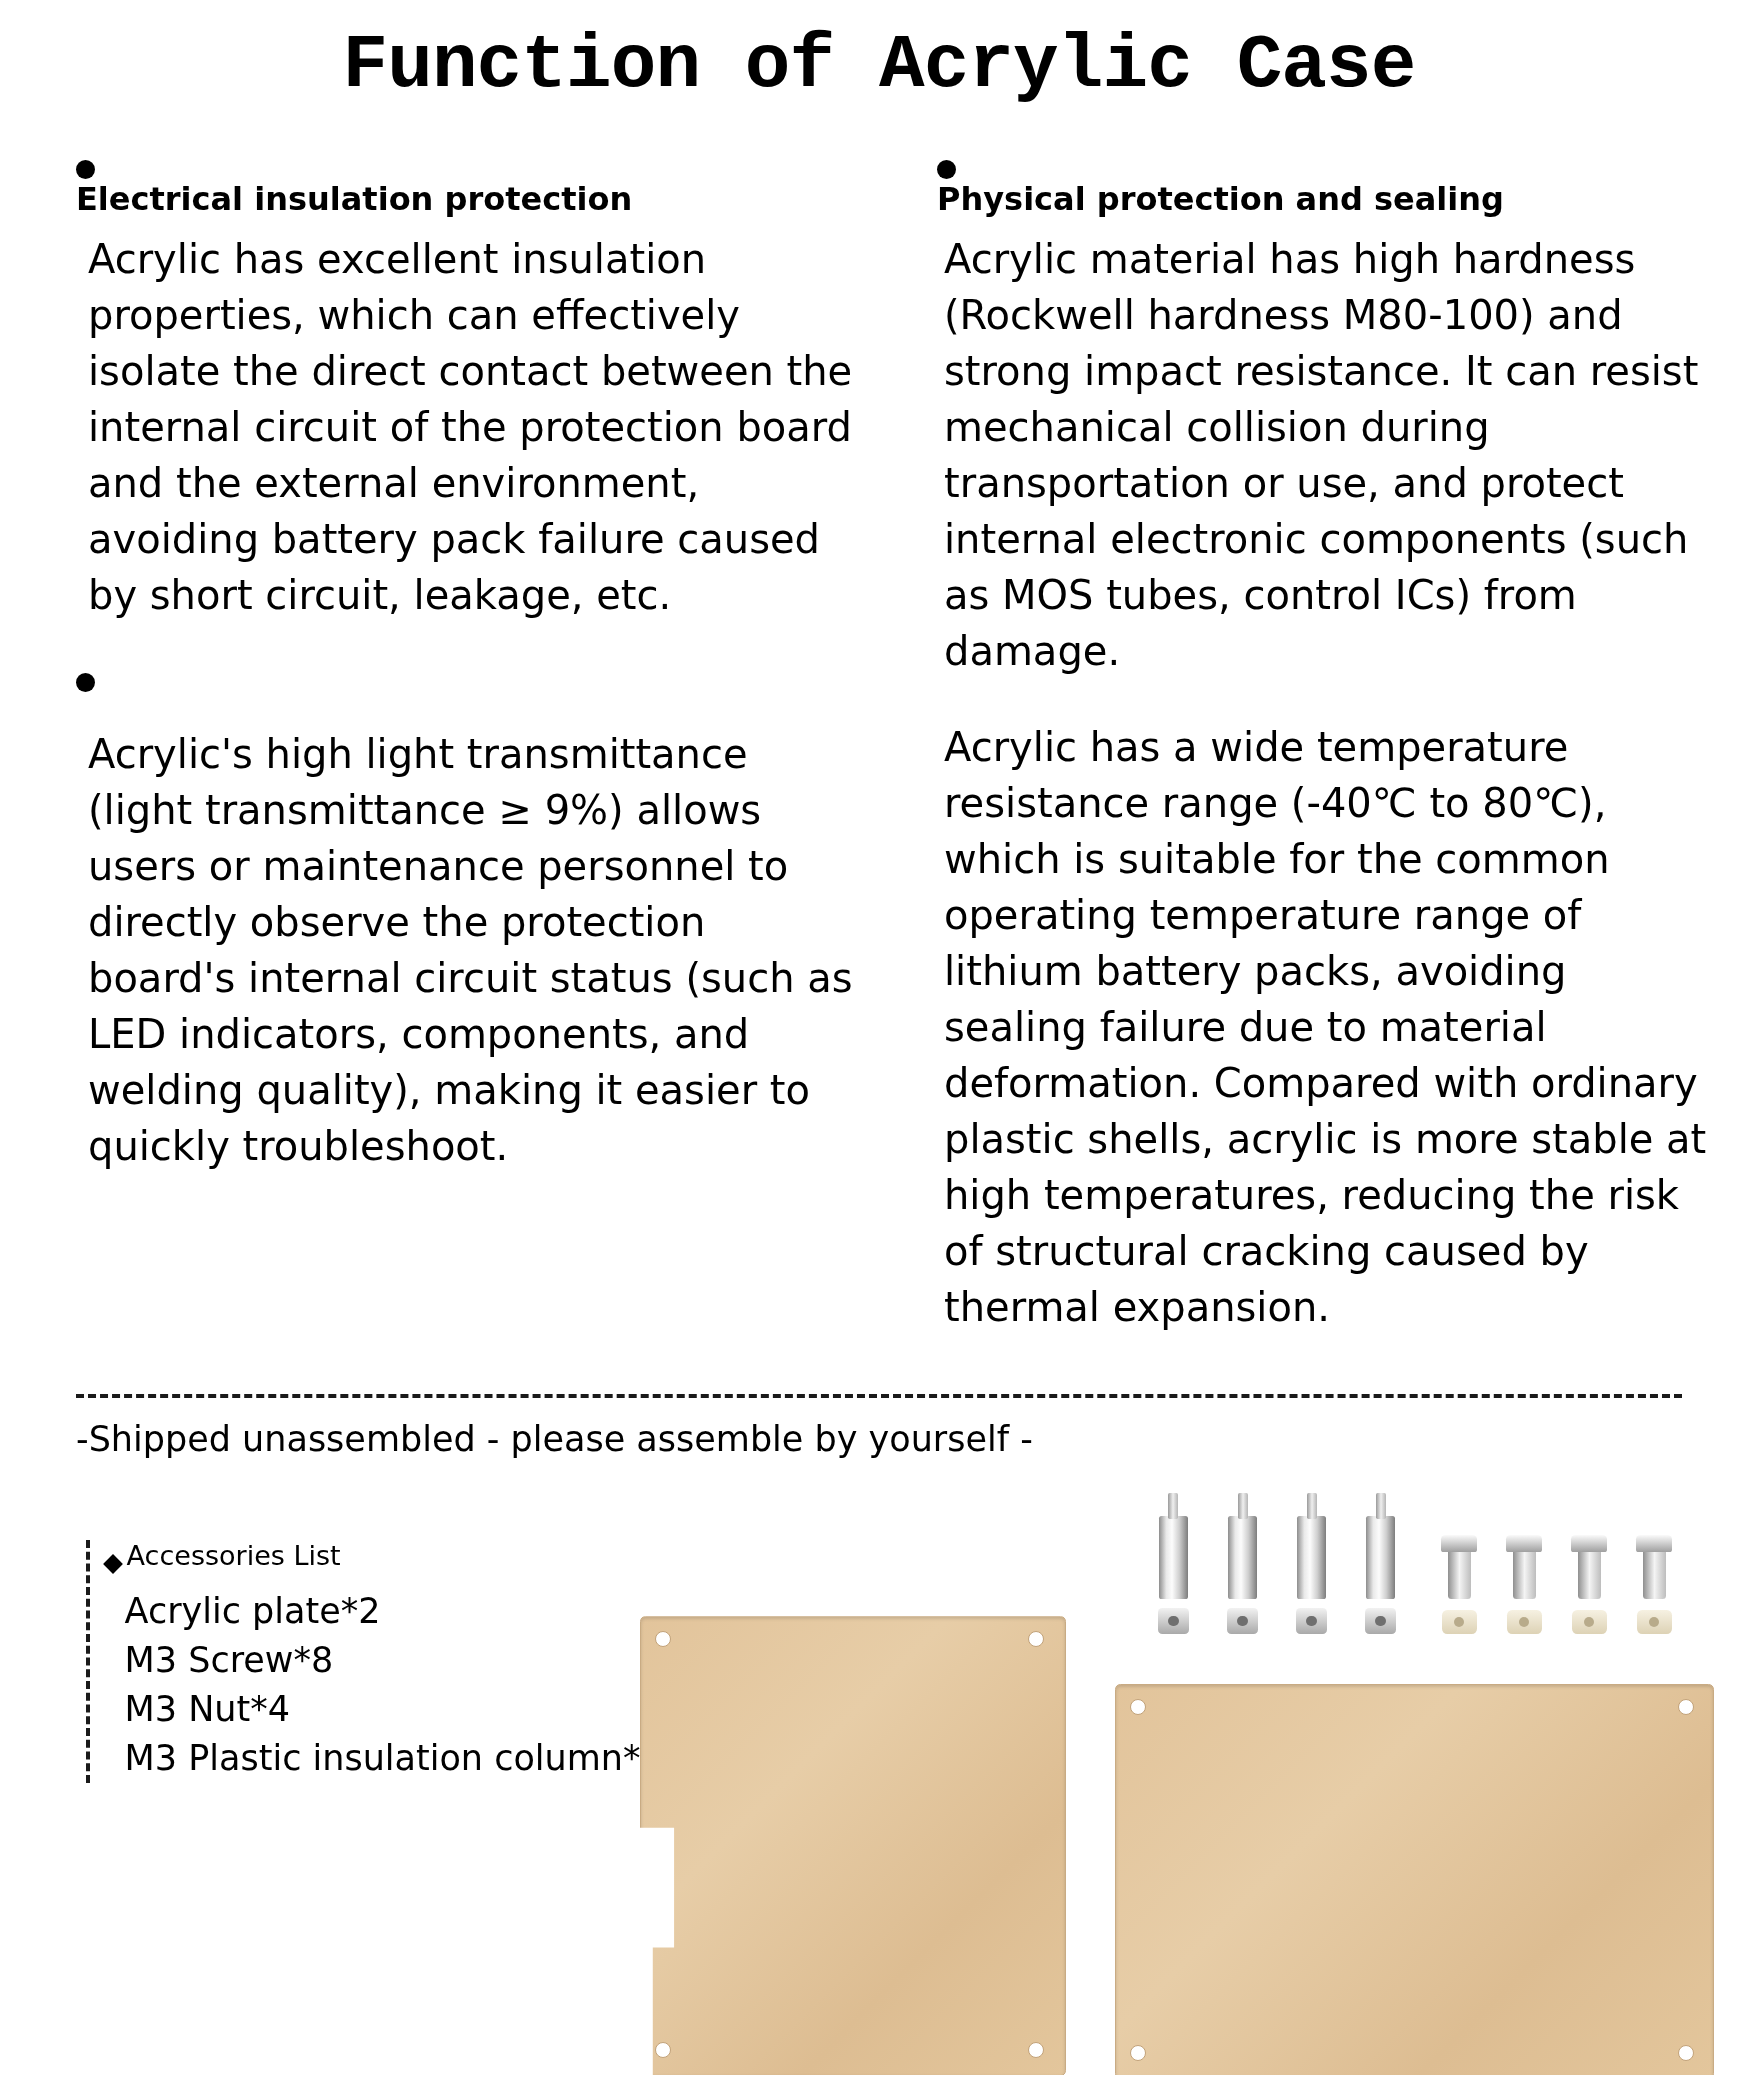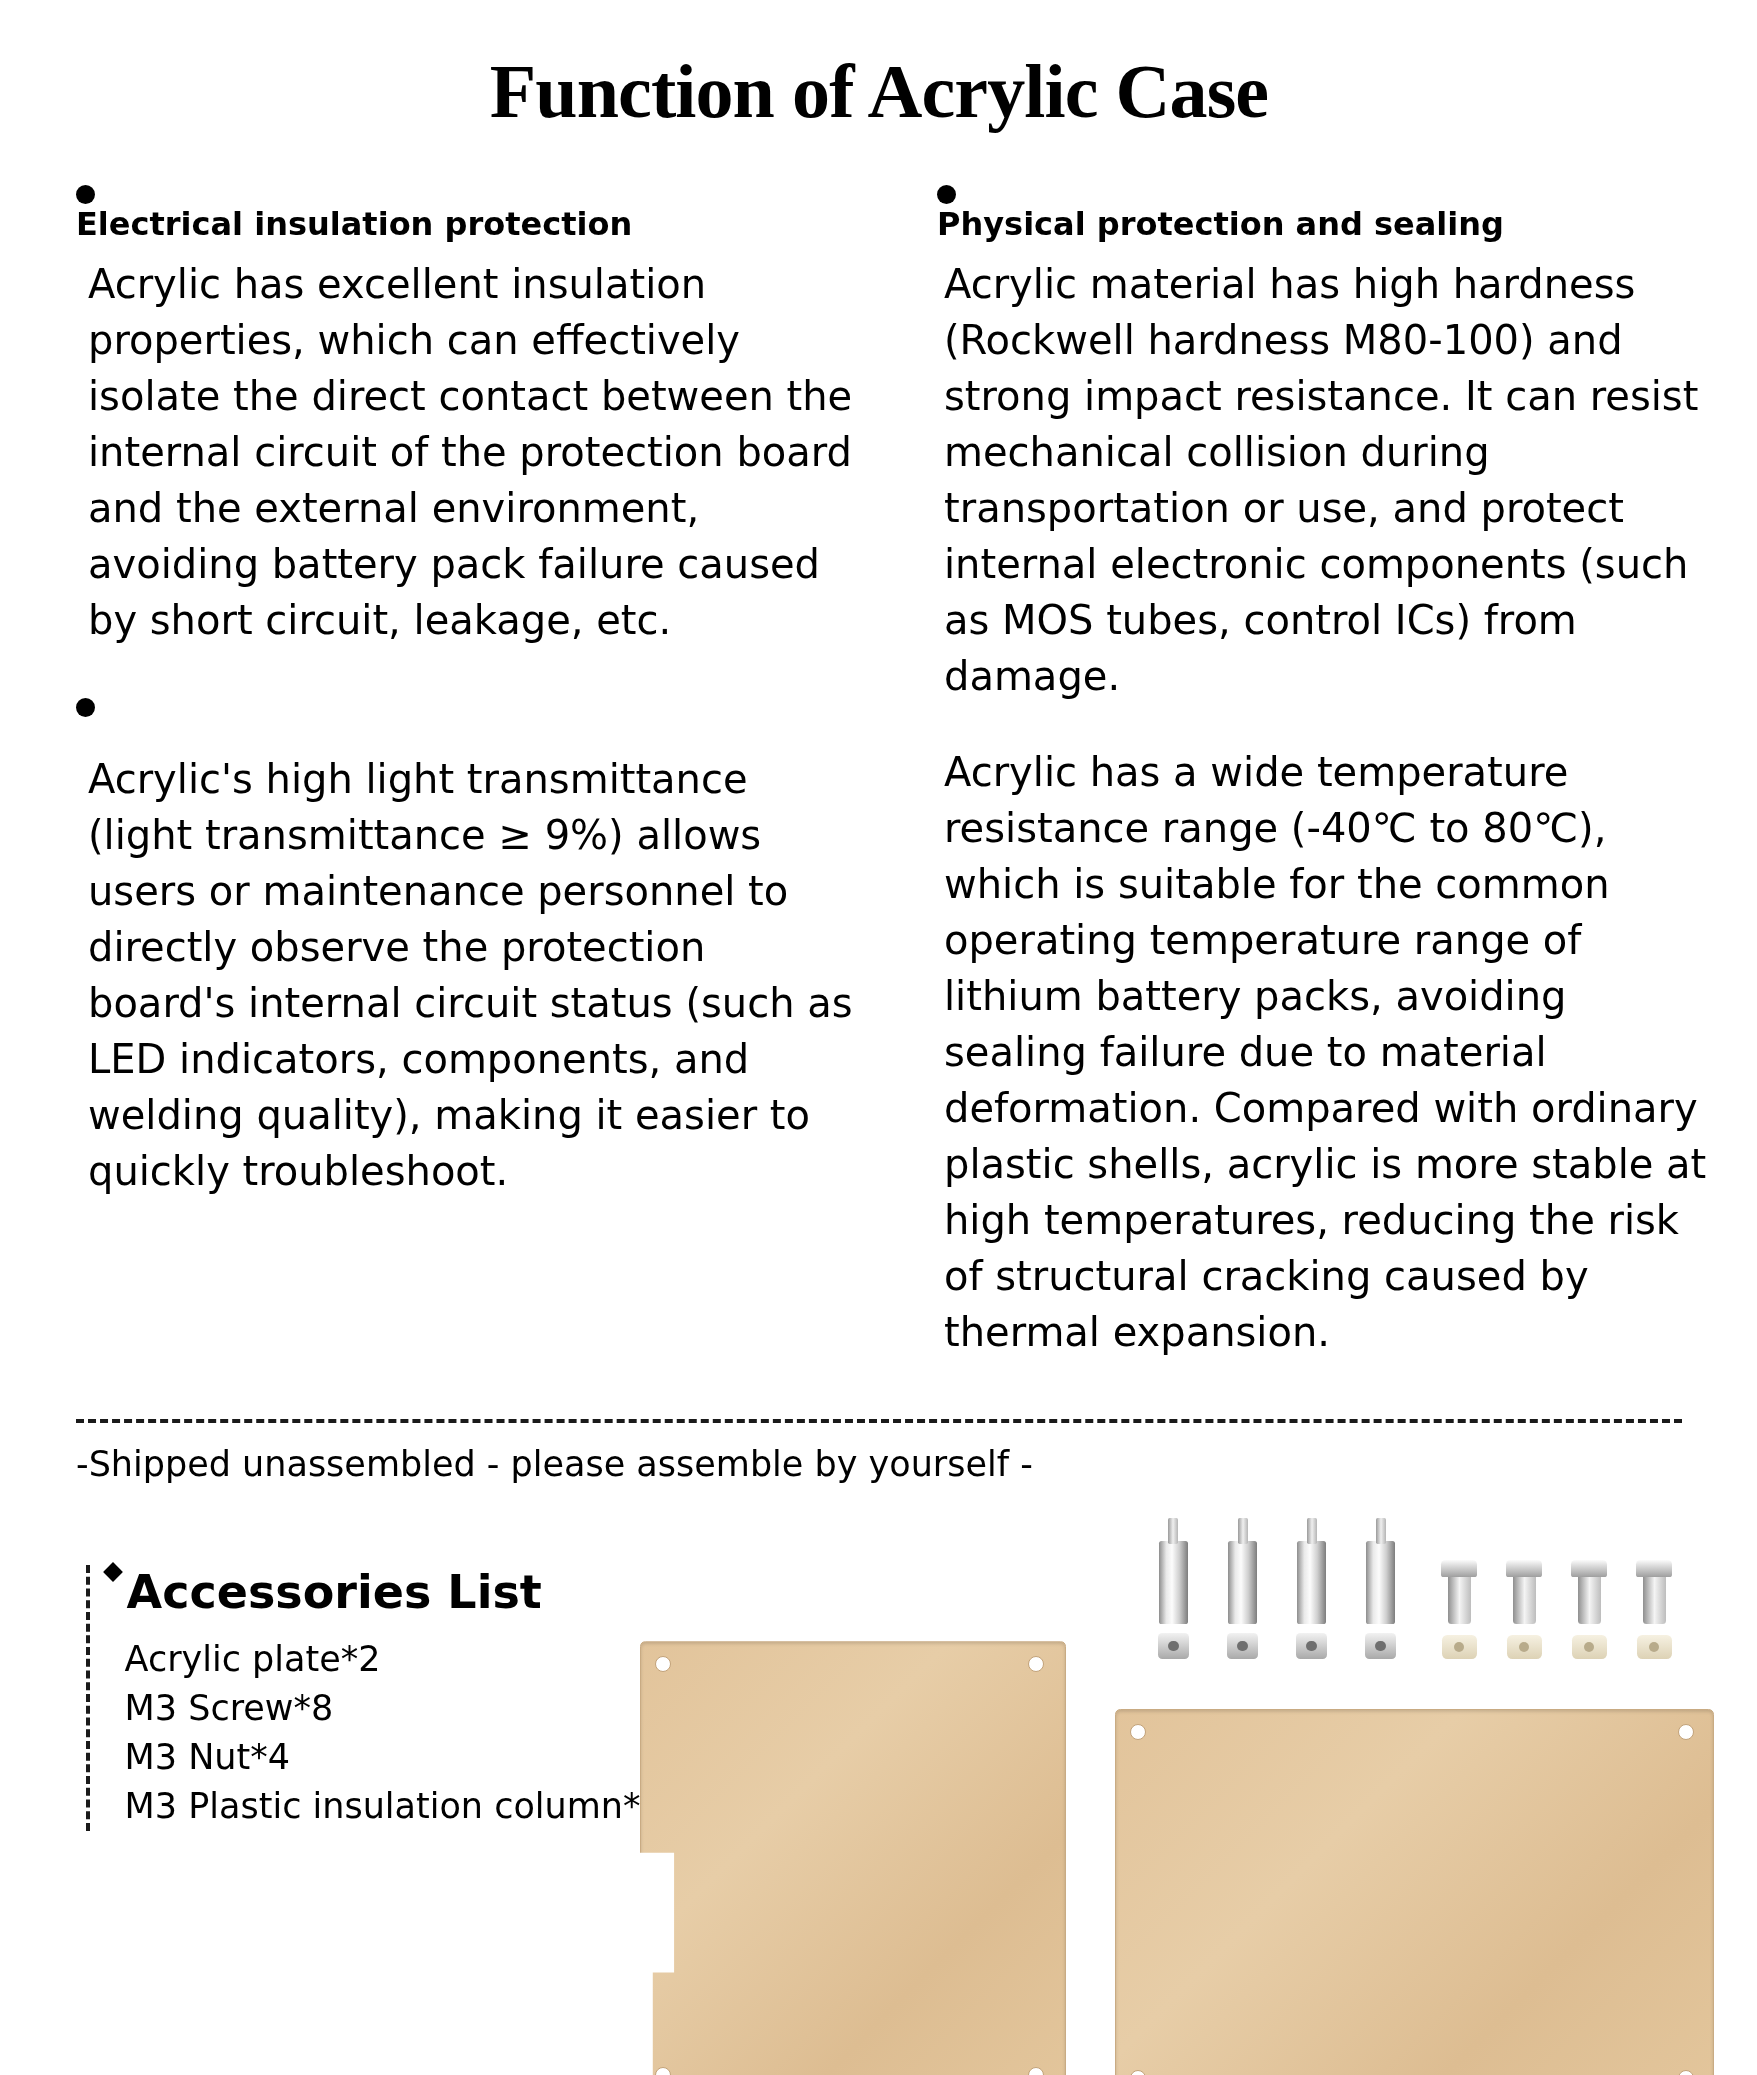--- a/index.html
+++ b/index.html
@@ -18,23 +18,23 @@
   .page {
     position: absolute;
     inset: 0;
     padding: 0;
   }
   .title {
     text-align: center;
     font-size: 76px;
     font-weight: bold;
     letter-spacing: -0.9px;
-    margin: 50px 0 0 0;
+    margin: 25px 0 0 0;
     line-height: 1.1;
-    font-family: Liberation Serif, serif;
+    font-family: Liberation Mono, monospace;
   }
   .columns {
     display: flex;
     flex-direction: row;
     margin-top: 42px;
     padding: 0 76px 0 76px;
     gap: 83px;
   }
   .col {
     width: 778px;
@@ -90,24 +90,24 @@
 
   .acc-list {
     position: absolute;
     left: 86px;
     top: 62px;
     width: 847px;
     border-left: 4.3px dashed #1a1a1a;
     padding-left: 15.6px;
   }
   .acc-title {
-    font-size: 46px;
-    font-weight: bold;
+    font-size: 27px;
+    font-weight: normal;
     display: flex;
-    align-items: flex-start;
+    align-items: flex-end;
     margin-bottom: 15.6px;
   }
   .diamond {
     width: 14px;
     height: 14px;
     background: #000;
     transform: rotate(45deg);
     margin-right: 7px;
     flex: 0 0 auto;
   }

